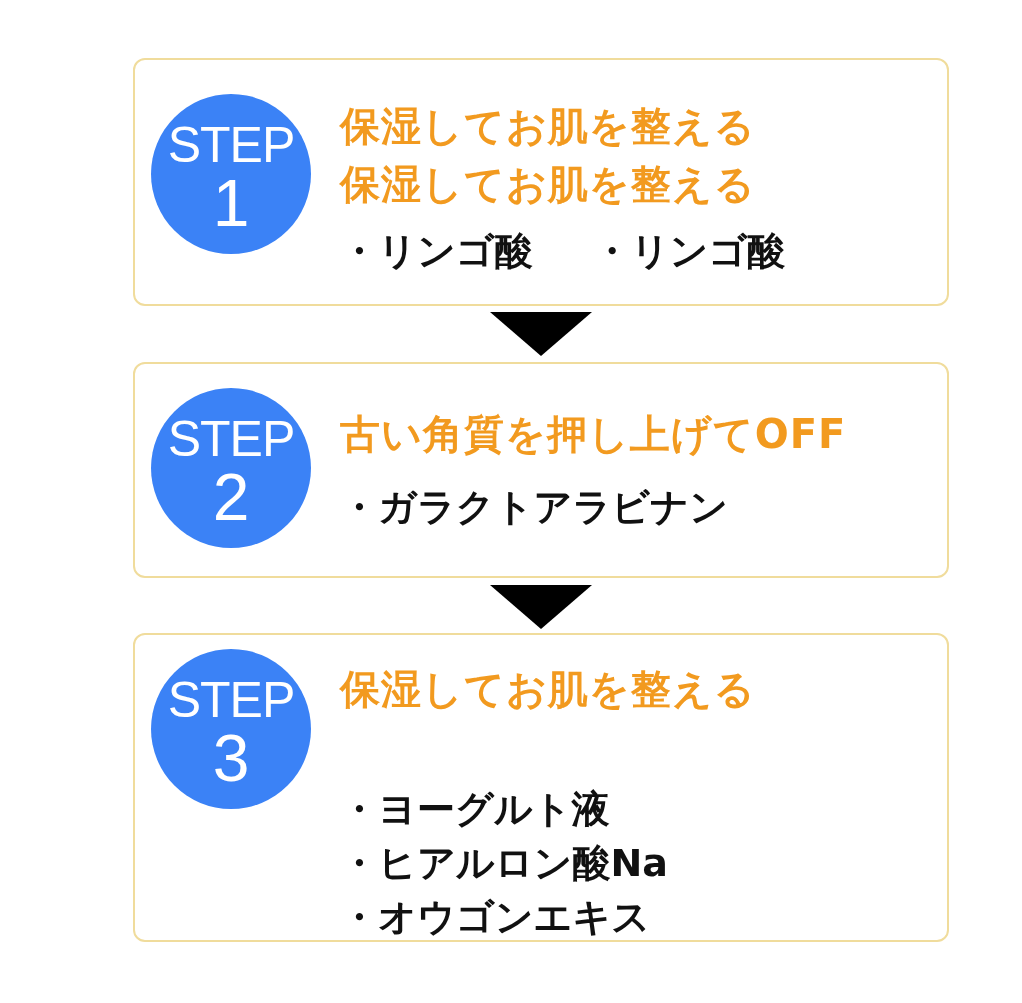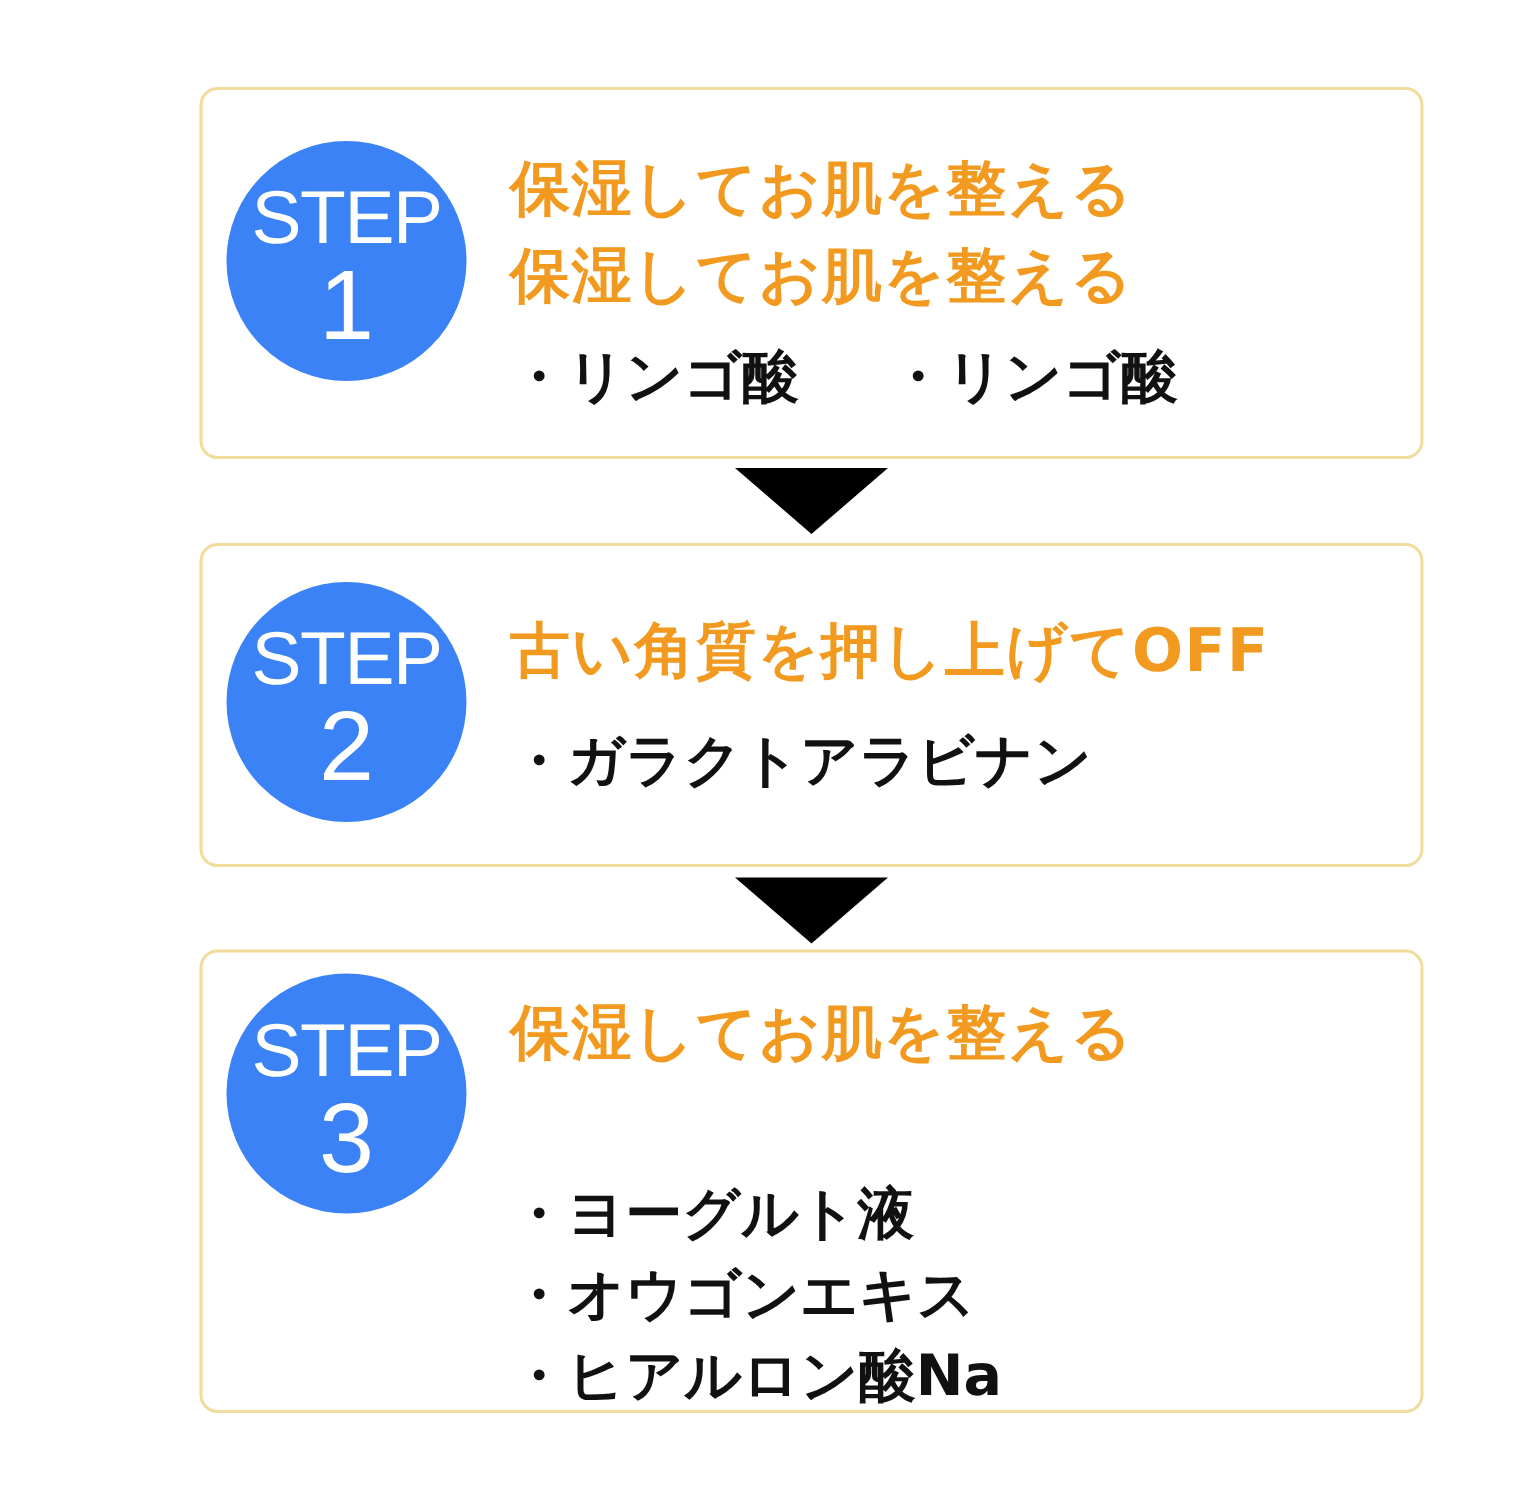--- a/index.html
+++ b/index.html
@@ -61,16 +61,16 @@
 <div class="arrow" style="top:585px;"></div>
 
 <div class="step-box" style="top:633px;height:309px;">
   <div class="badge" style="top:14px;">
     <div class="lbl">STEP</div>
     <div class="num">3</div>
   </div>
   <div class="title" style="top:28px;">保湿してお肌を整える</div>
   <div class="items" style="top:110px;margin-top:37px;">
     <div>・ヨーグルト液</div>
+    <div>・ヒアルロン酸Na</div>
     <div>・オウゴンエキス</div>
-    <div>・ヒアルロン酸Na</div>
   </div>
 </div>
 
 </body></html>

